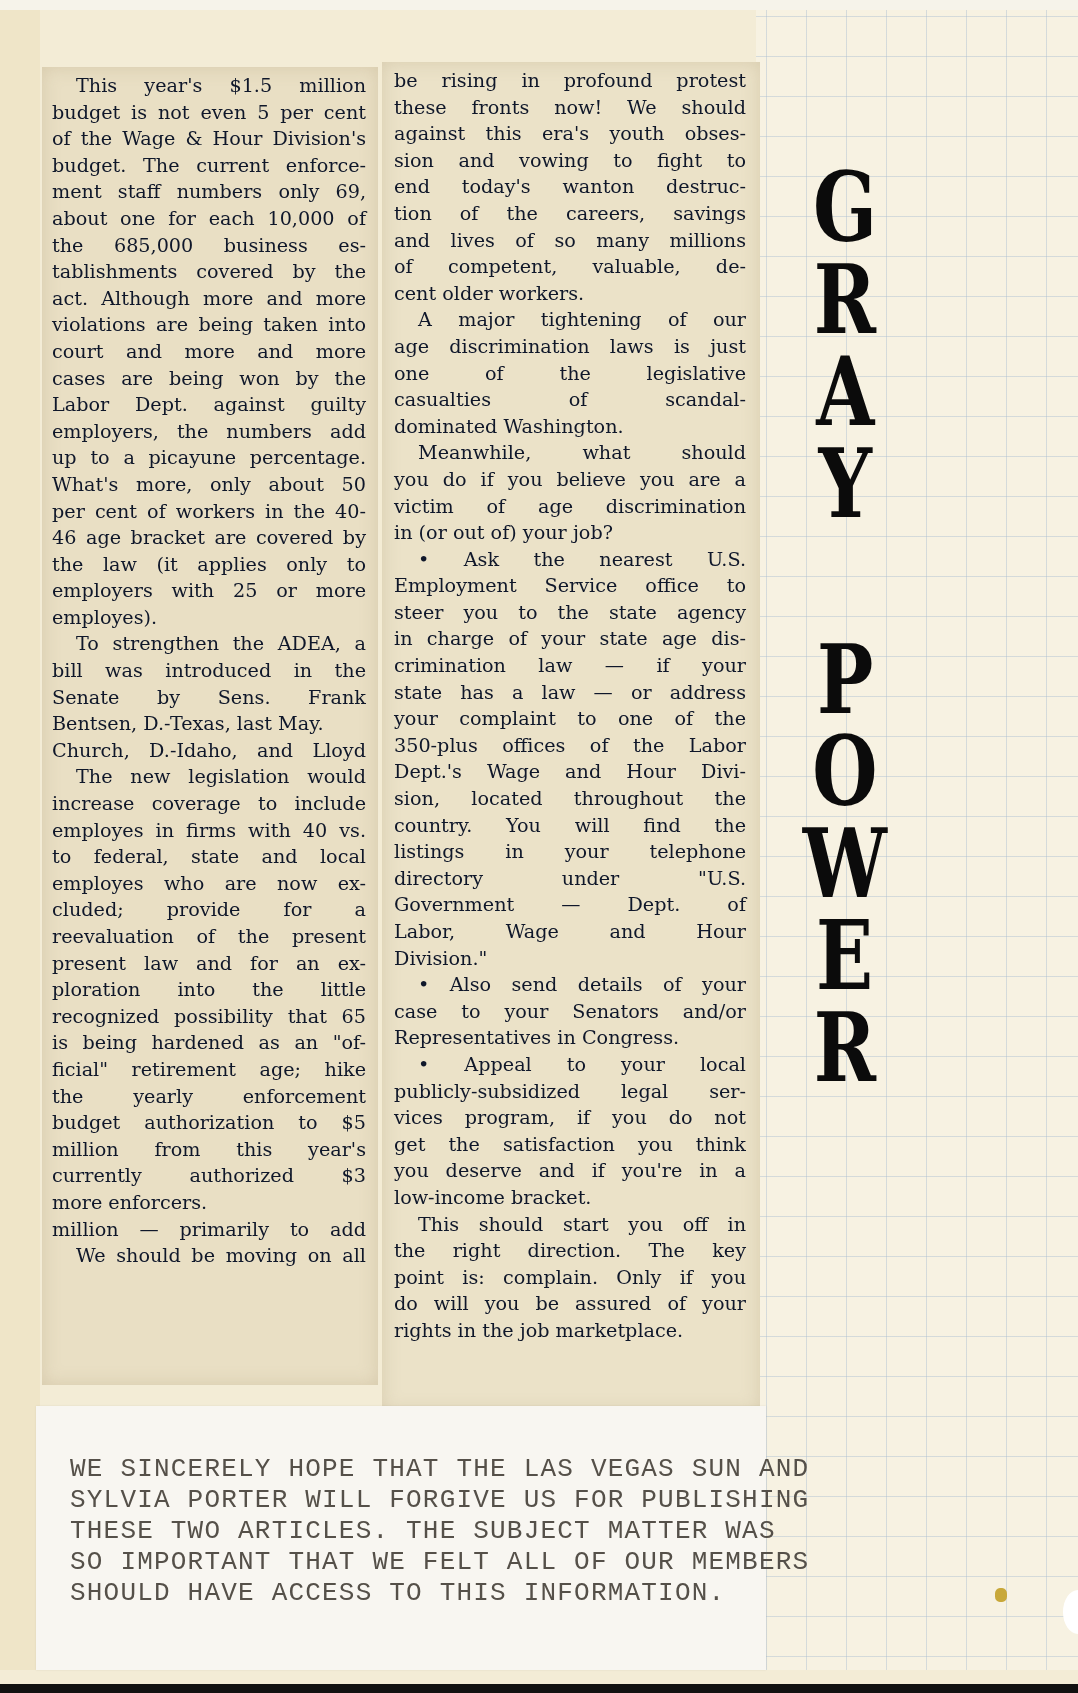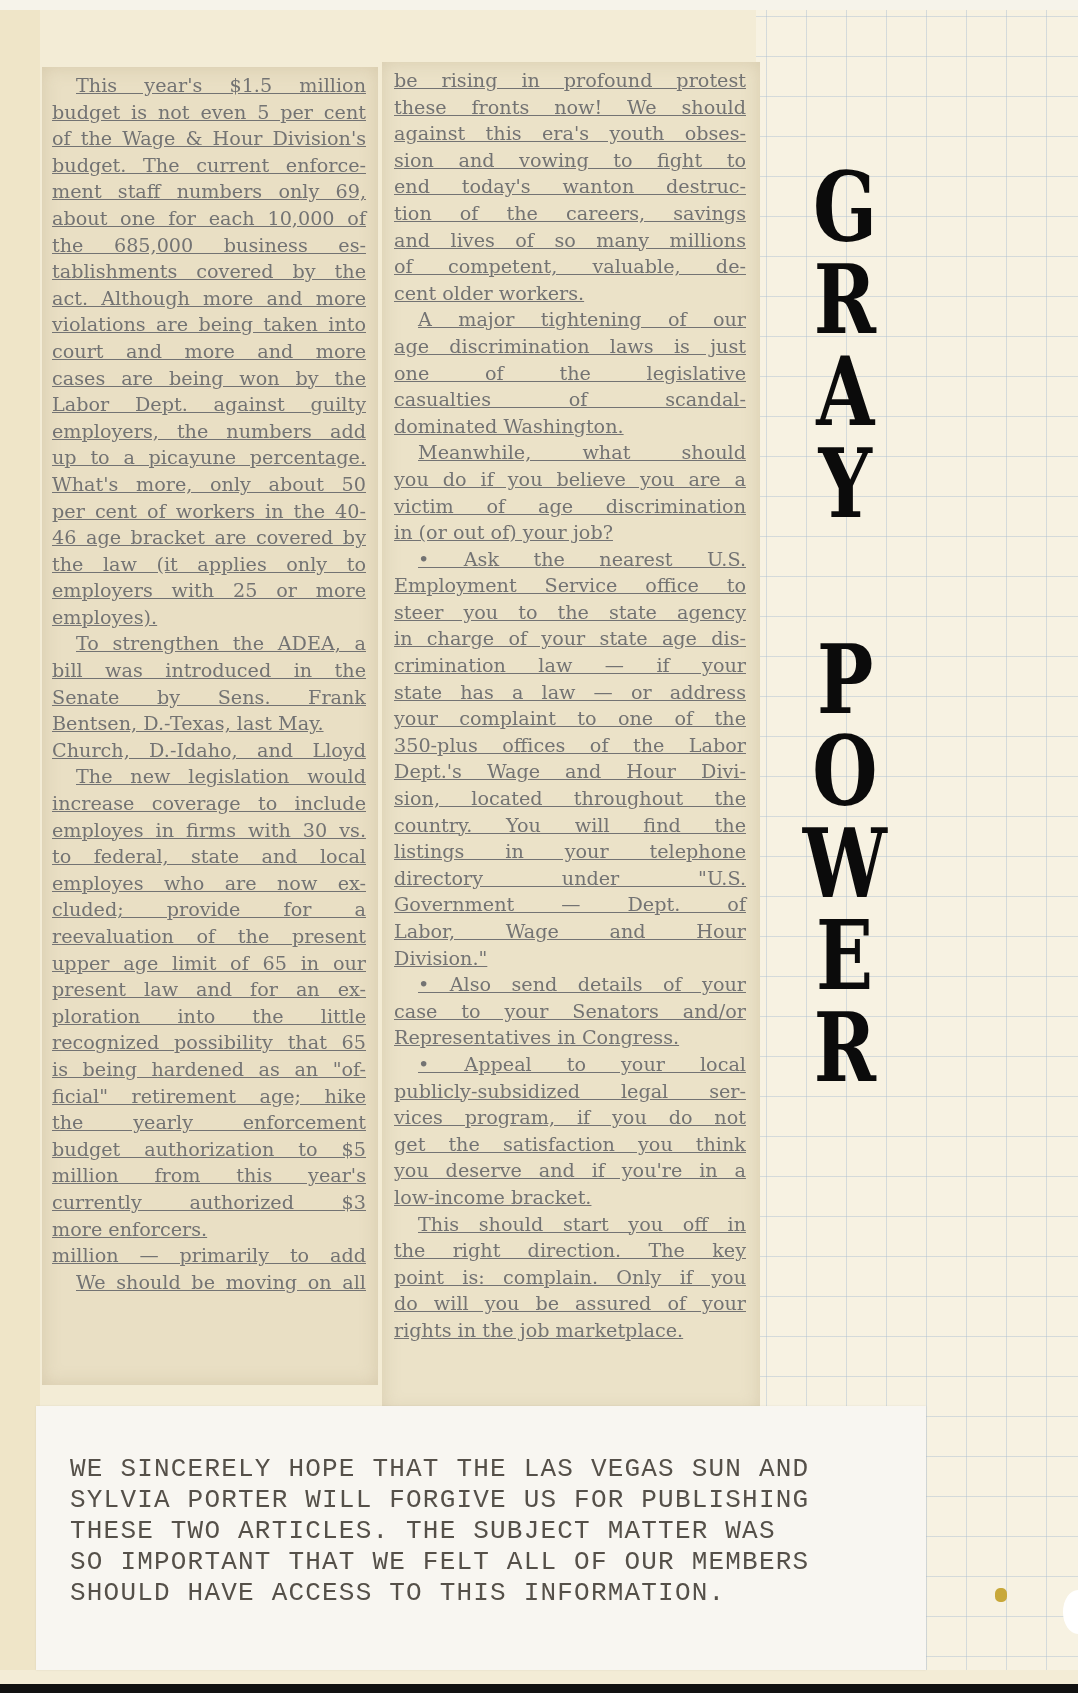--- a/index.html
+++ b/index.html
@@ -23,43 +23,42 @@
     background-size: 40px 40px;
     background-position: 10px 6px;
   }
   .grid-sheet-left {
     position: absolute; left: 380px; top: 10px; width: 20px; height: 1400px;
     background: #f4ecd4;
   }
   .clip {
     position: absolute;
     background: #e9dfc4;
-    color: #737373;
+    color: #0f172a;
     font-size: 19.2px;
     line-height: 26.6px;
     box-shadow: inset 0 0 18px rgba(160,140,100,0.25);
-    text-decoration: underline;
   }
   .clip-1 { left: 42px; top: 67px; width: 336px; height: 1318px; padding: 6px 12px 0 10px; box-sizing: border-box; }
   .clip-2 { left: 382px; top: 62px; width: 378px; height: 1350px; padding: 6px 14px 0 12px; box-sizing: border-box; background: #ebe2c8; }
   .line { white-space: nowrap; display: block; text-align: justify; text-align-last: justify; }
   .line.last { text-align-last: left; }
   .line.indent { padding-left: 24px; }
   .headline {
     position: absolute; left: 810px; top: 160px; width: 70px;
     display: flex; flex-direction: column; align-items: center;
   }
   .hl-letter {
     font-family: "DejaVu Serif", serif; font-weight: bold;
     font-size: 96px; line-height: 96px; color: #0b0b0b;
     transform: scaleX(0.78); display: block; height: 92px;
   }
   .hl-gap { height: 104px; }
   .note-card {
-    position: absolute; left: 36px; top: 1406px; width: 890px; height: 264px;
+    position: absolute; left: 36px; top: 1406px; width: 730px; height: 264px;
     background: #f8f6f1;
     box-shadow: 0 0 2px rgba(0,0,0,0.08);
   }
   .note-text {
     position: absolute; left: 34px; top: 48px;
     font-family: "Liberation Mono", "DejaVu Sans Mono", monospace;
     font-size: 26px; line-height: 31px; color: #555049; letter-spacing: 1.2px;
   }
   .note-line { display: block; white-space: nowrap; }
   .bottom-bar { position: absolute; left: 0; top: 1684px; width: 1078px; height: 9px; background: #111; }
@@ -97,26 +96,25 @@
       <span class="line">the law (it applies only to</span>
       <span class="line">employers with 25 or more</span>
       <span class="line last">employes).</span>
       <span class="line indent">To strengthen the ADEA, a</span>
       <span class="line">bill was introduced in the</span>
       <span class="line">Senate by Sens. Frank</span>
       <span class="line last">Bentsen, D.-Texas, last May.</span>
       <span class="line">Church, D.-Idaho, and Lloyd</span>
       <span class="line indent">The new legislation would</span>
       <span class="line">increase coverage to include</span>
-      <span class="line">employes in firms with 30 vs.</span>
+      <span class="line">employes in firms with 40 vs.</span>
       <span class="line">to federal, state and local</span>
       <span class="line">employes who are now ex-</span>
       <span class="line">cluded; provide for a</span>
       <span class="line">reevaluation of the present</span>
-      <span class="line">upper age limit of 65 in our</span>
       <span class="line">present law and for an ex-</span>
       <span class="line">ploration into the little</span>
       <span class="line">recognized possibility that 65</span>
       <span class="line">is being hardened as an "of-</span>
       <span class="line">ficial" retirement age; hike</span>
       <span class="line">the yearly enforcement</span>
       <span class="line">budget authorization to $5</span>
       <span class="line">million from this year's</span>
       <span class="line">currently authorized $3</span>
       <span class="line last">more enforcers.</span>

